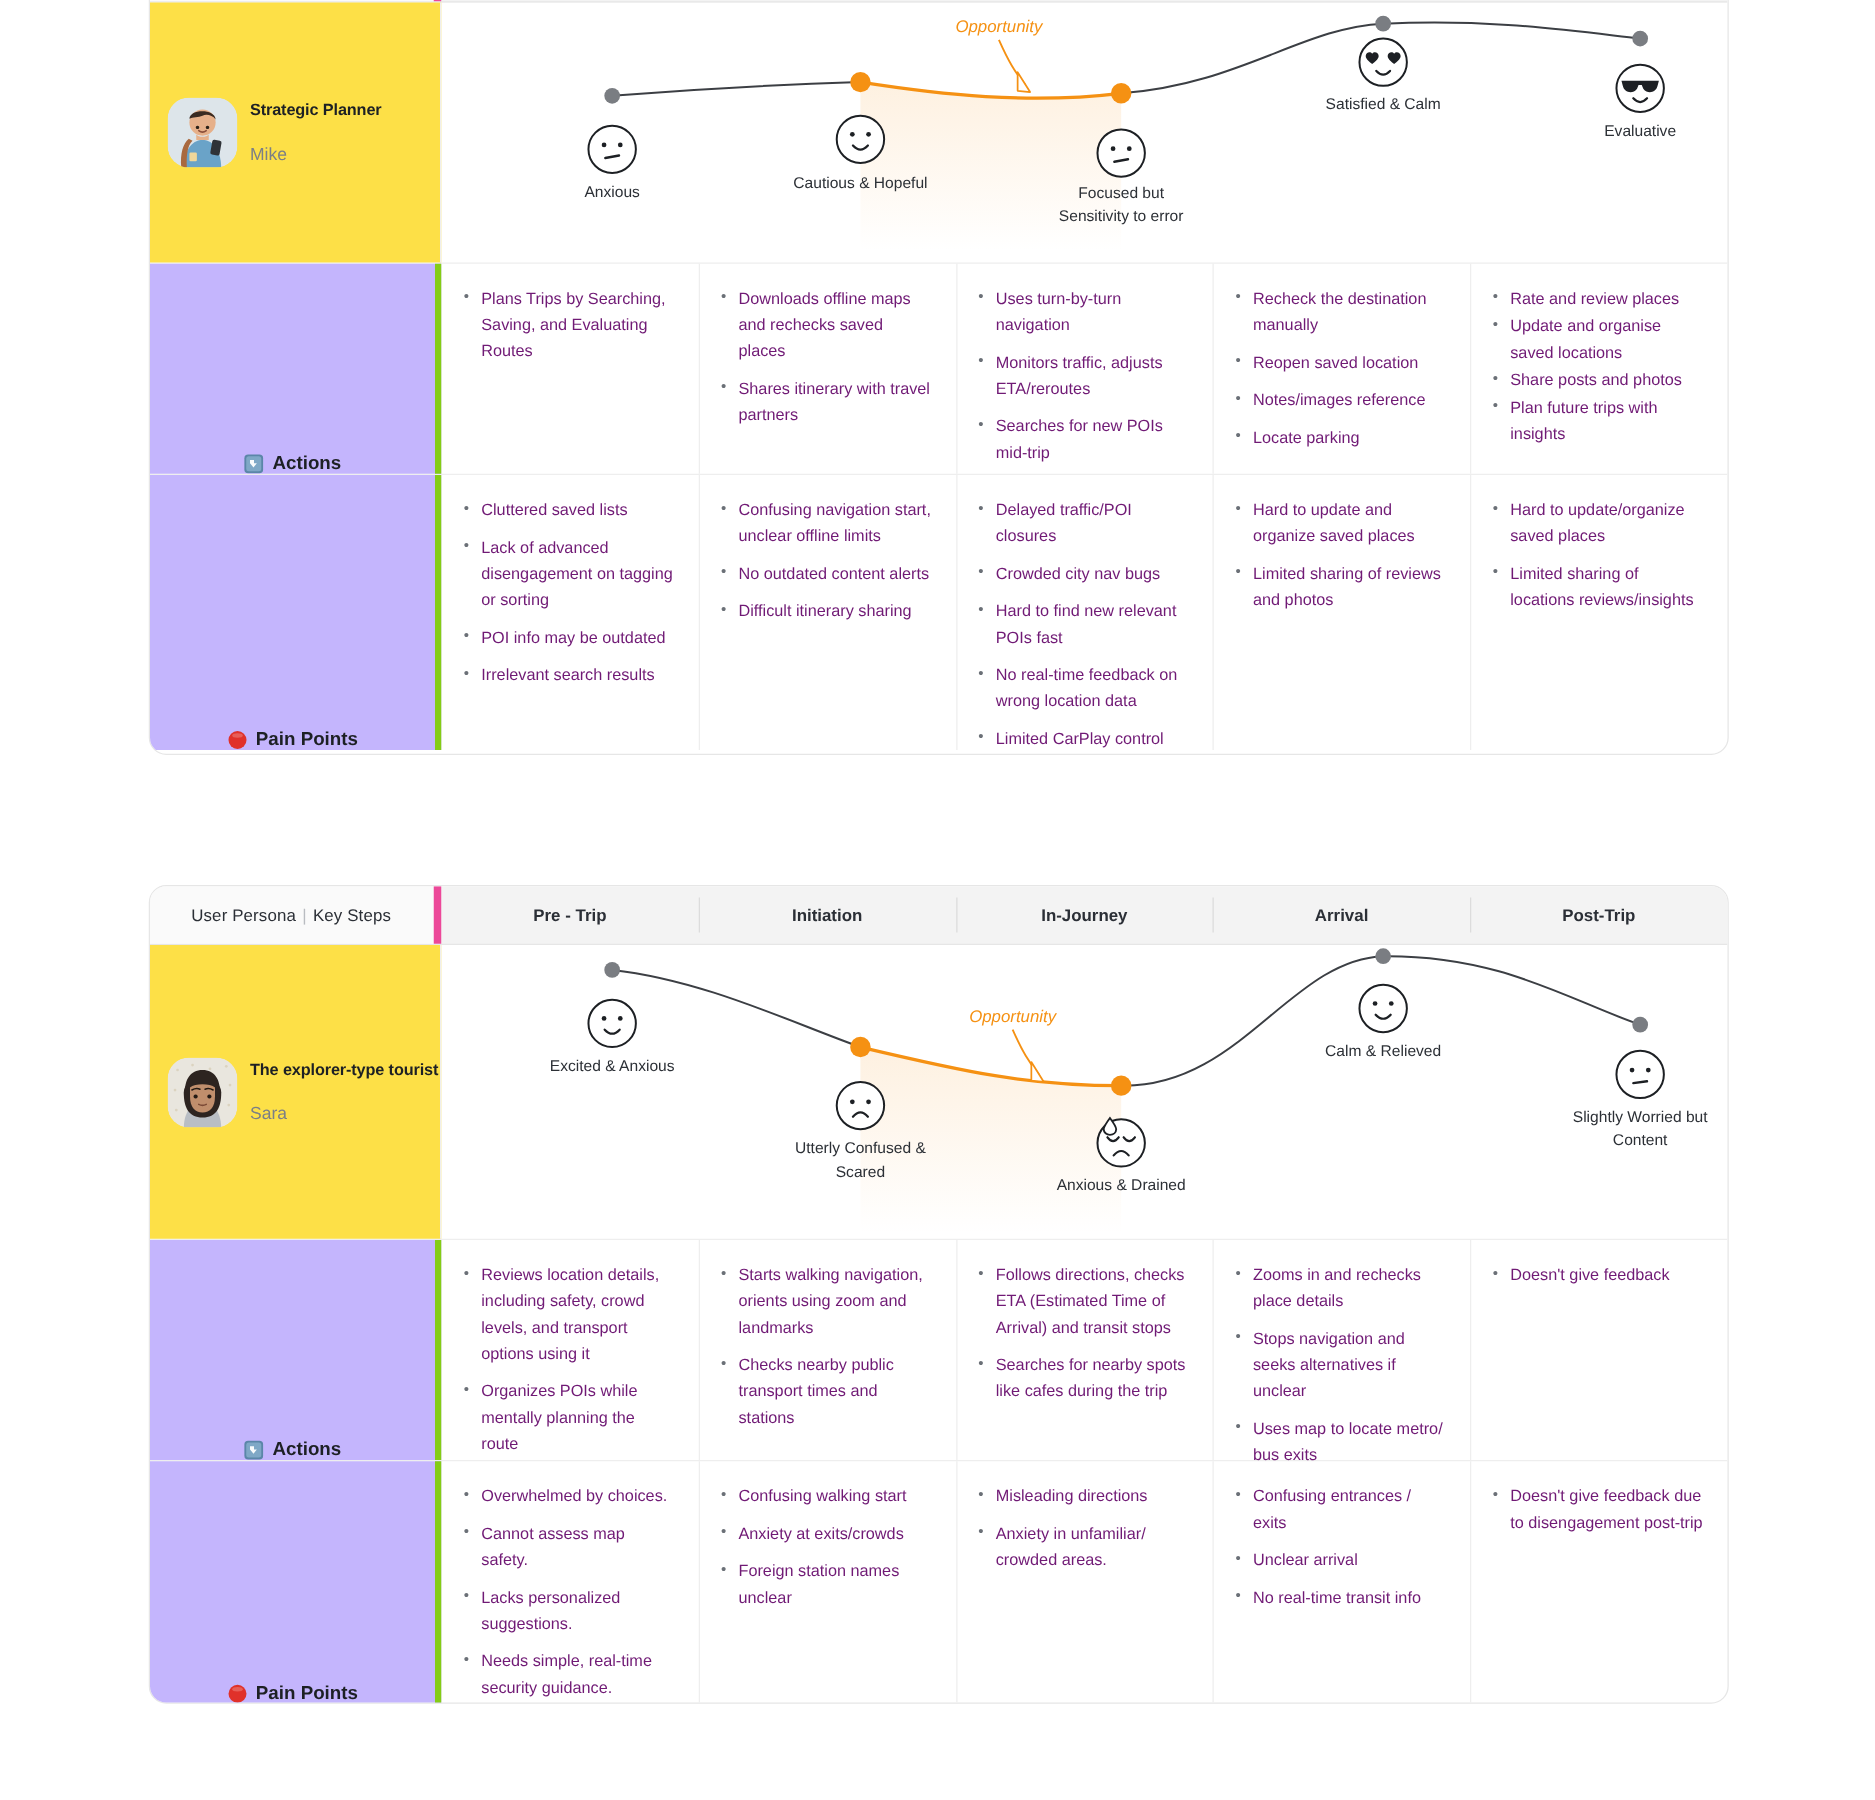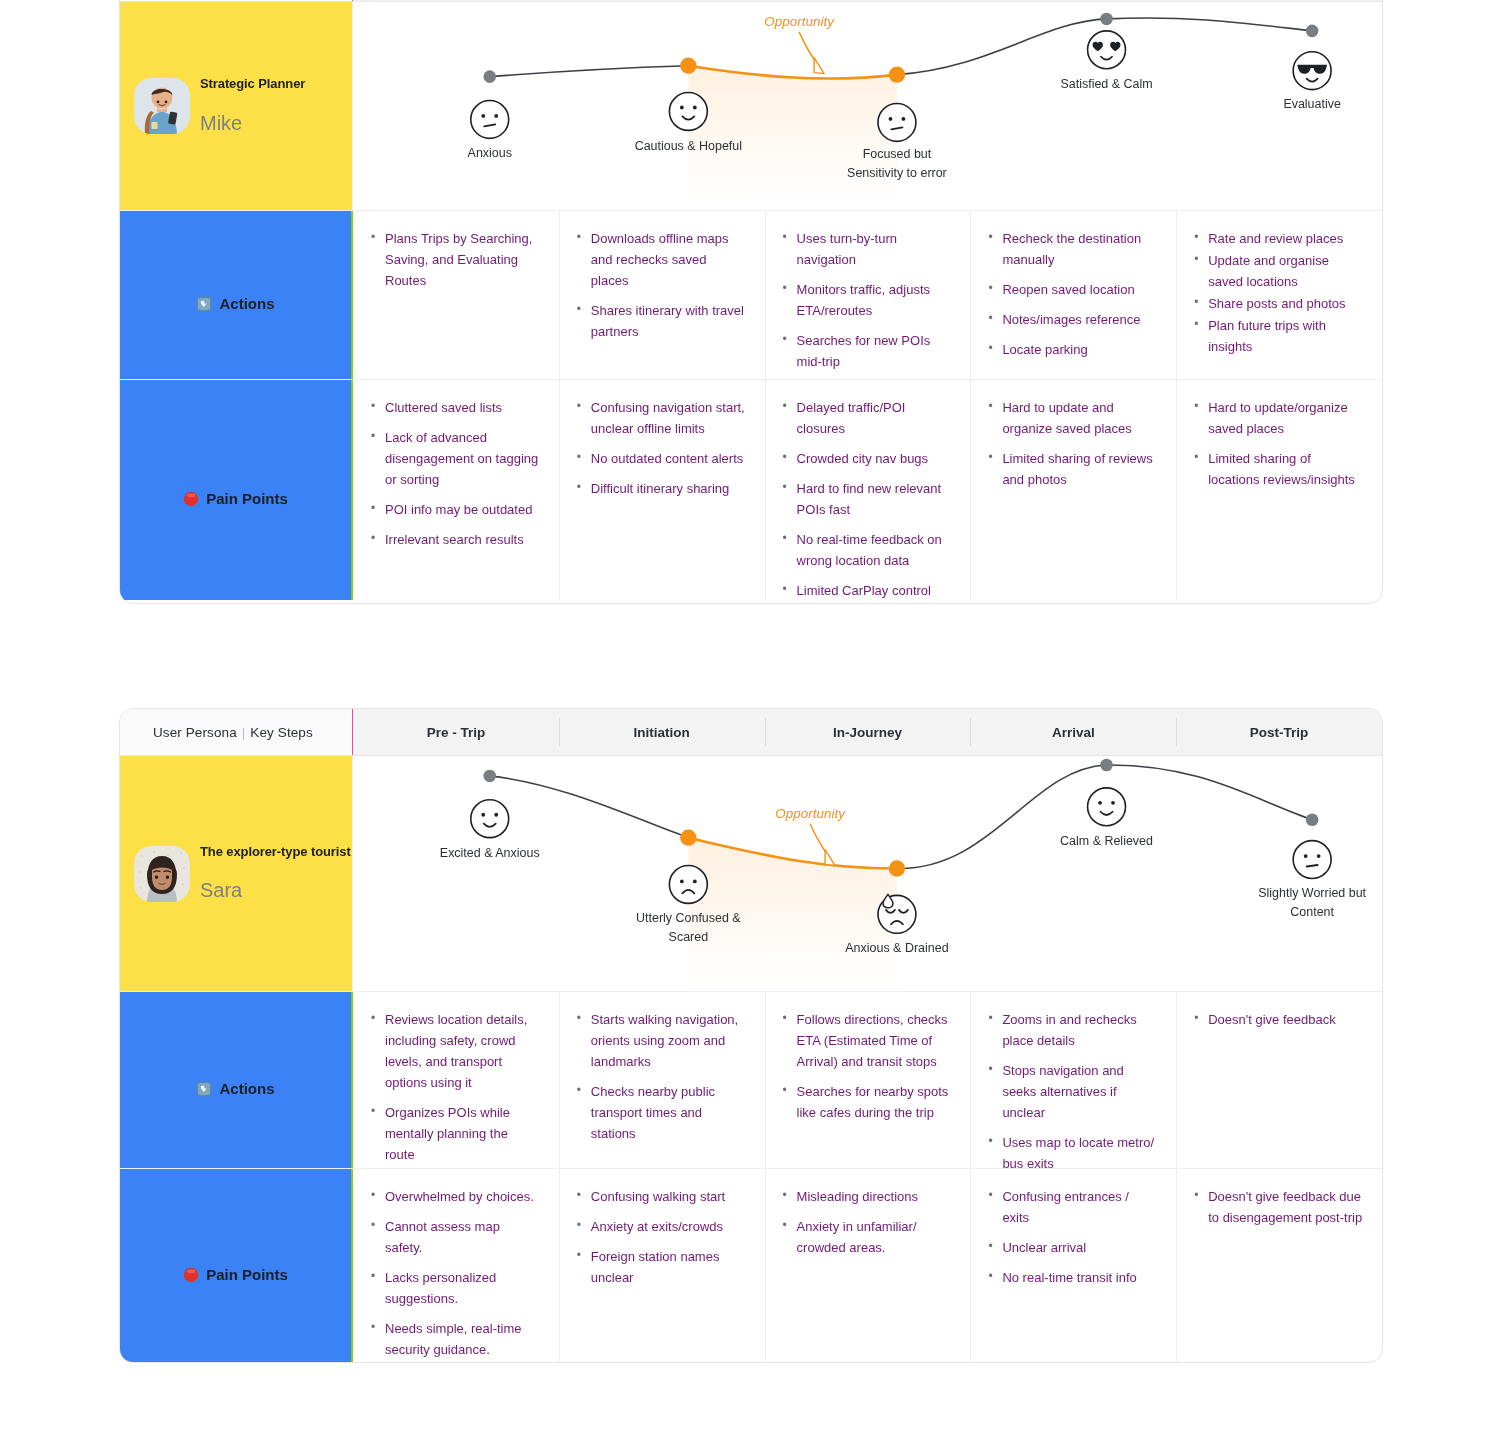--- a/index.html
+++ b/index.html
@@ -27,21 +27,21 @@
   
   .hdr {
     display: flex;
     height: 47px;
     background: #f3f3f3;
     border-bottom: 1px solid #e6e6e6;
   }
   .hdr .persona-head {
     width: 233px;
     background: #fafafa;
-    border-right: 1px solid #ec4899;
+    border-right: 6px solid #ec4899;
     display: flex; align-items: center;
     padding-left: 33px;
     font-size: 13.5px;
     color: #2b2f36;
     letter-spacing: .1px;
   }
   .hdr .persona-head .sep { color: #b9bcc1; margin: 0 5px; }
   .hdr .steps { flex: 1; display: flex; }
   .hdr .step {
     flex: 1;
@@ -72,34 +72,35 @@
     border-radius: 17px;
     flex: 0 0 56px;
     position: relative;
     overflow: hidden;
   }
   .avatar svg { display: block; width: 100%; height: 100%; }
   .persona-text { line-height: 1.35; }
   .persona-role {
     font-size: 13px; font-weight: 700; color: #1d2024; letter-spacing: -.1px;
   }
-  .persona-name { font-size: 20px; color: #7b7f86; margin-top: 17px; }
+  .persona-name { font-size: 14px; color: #7b7f86; margin-top: 17px; }
 
   .chart-cell { flex: 1; position: relative; text-decoration: underline; }
   .chart-cell svg { display:block; width: 100%; height: 100%; }
 
   
   .content-row { display: flex; }
   .content-row + .content-row { border-top: 1px solid #eeeeee; }
   .row-label-cell {
     width: 233px;
-    background: #3b82f6;
-    border-right: 2px solid #84cc16;
+    background: #c4b5fd;
+    border-right: 5px solid #84cc16;
     display: flex; justify-content: center;
     padding-top: 17px;
+    align-items: flex-end;
   }
   .row-label {
     display: flex; align-items: center; gap: 7px;
     font-size: 15px; font-weight: 700; color: #1d2024;
   }
   .row-label .ico { width: 16px; height: 16px; flex: 0 0 16px; display:block; }
 
   .cols { flex: 1; display: flex; }
   .col {
     flex: 1;

